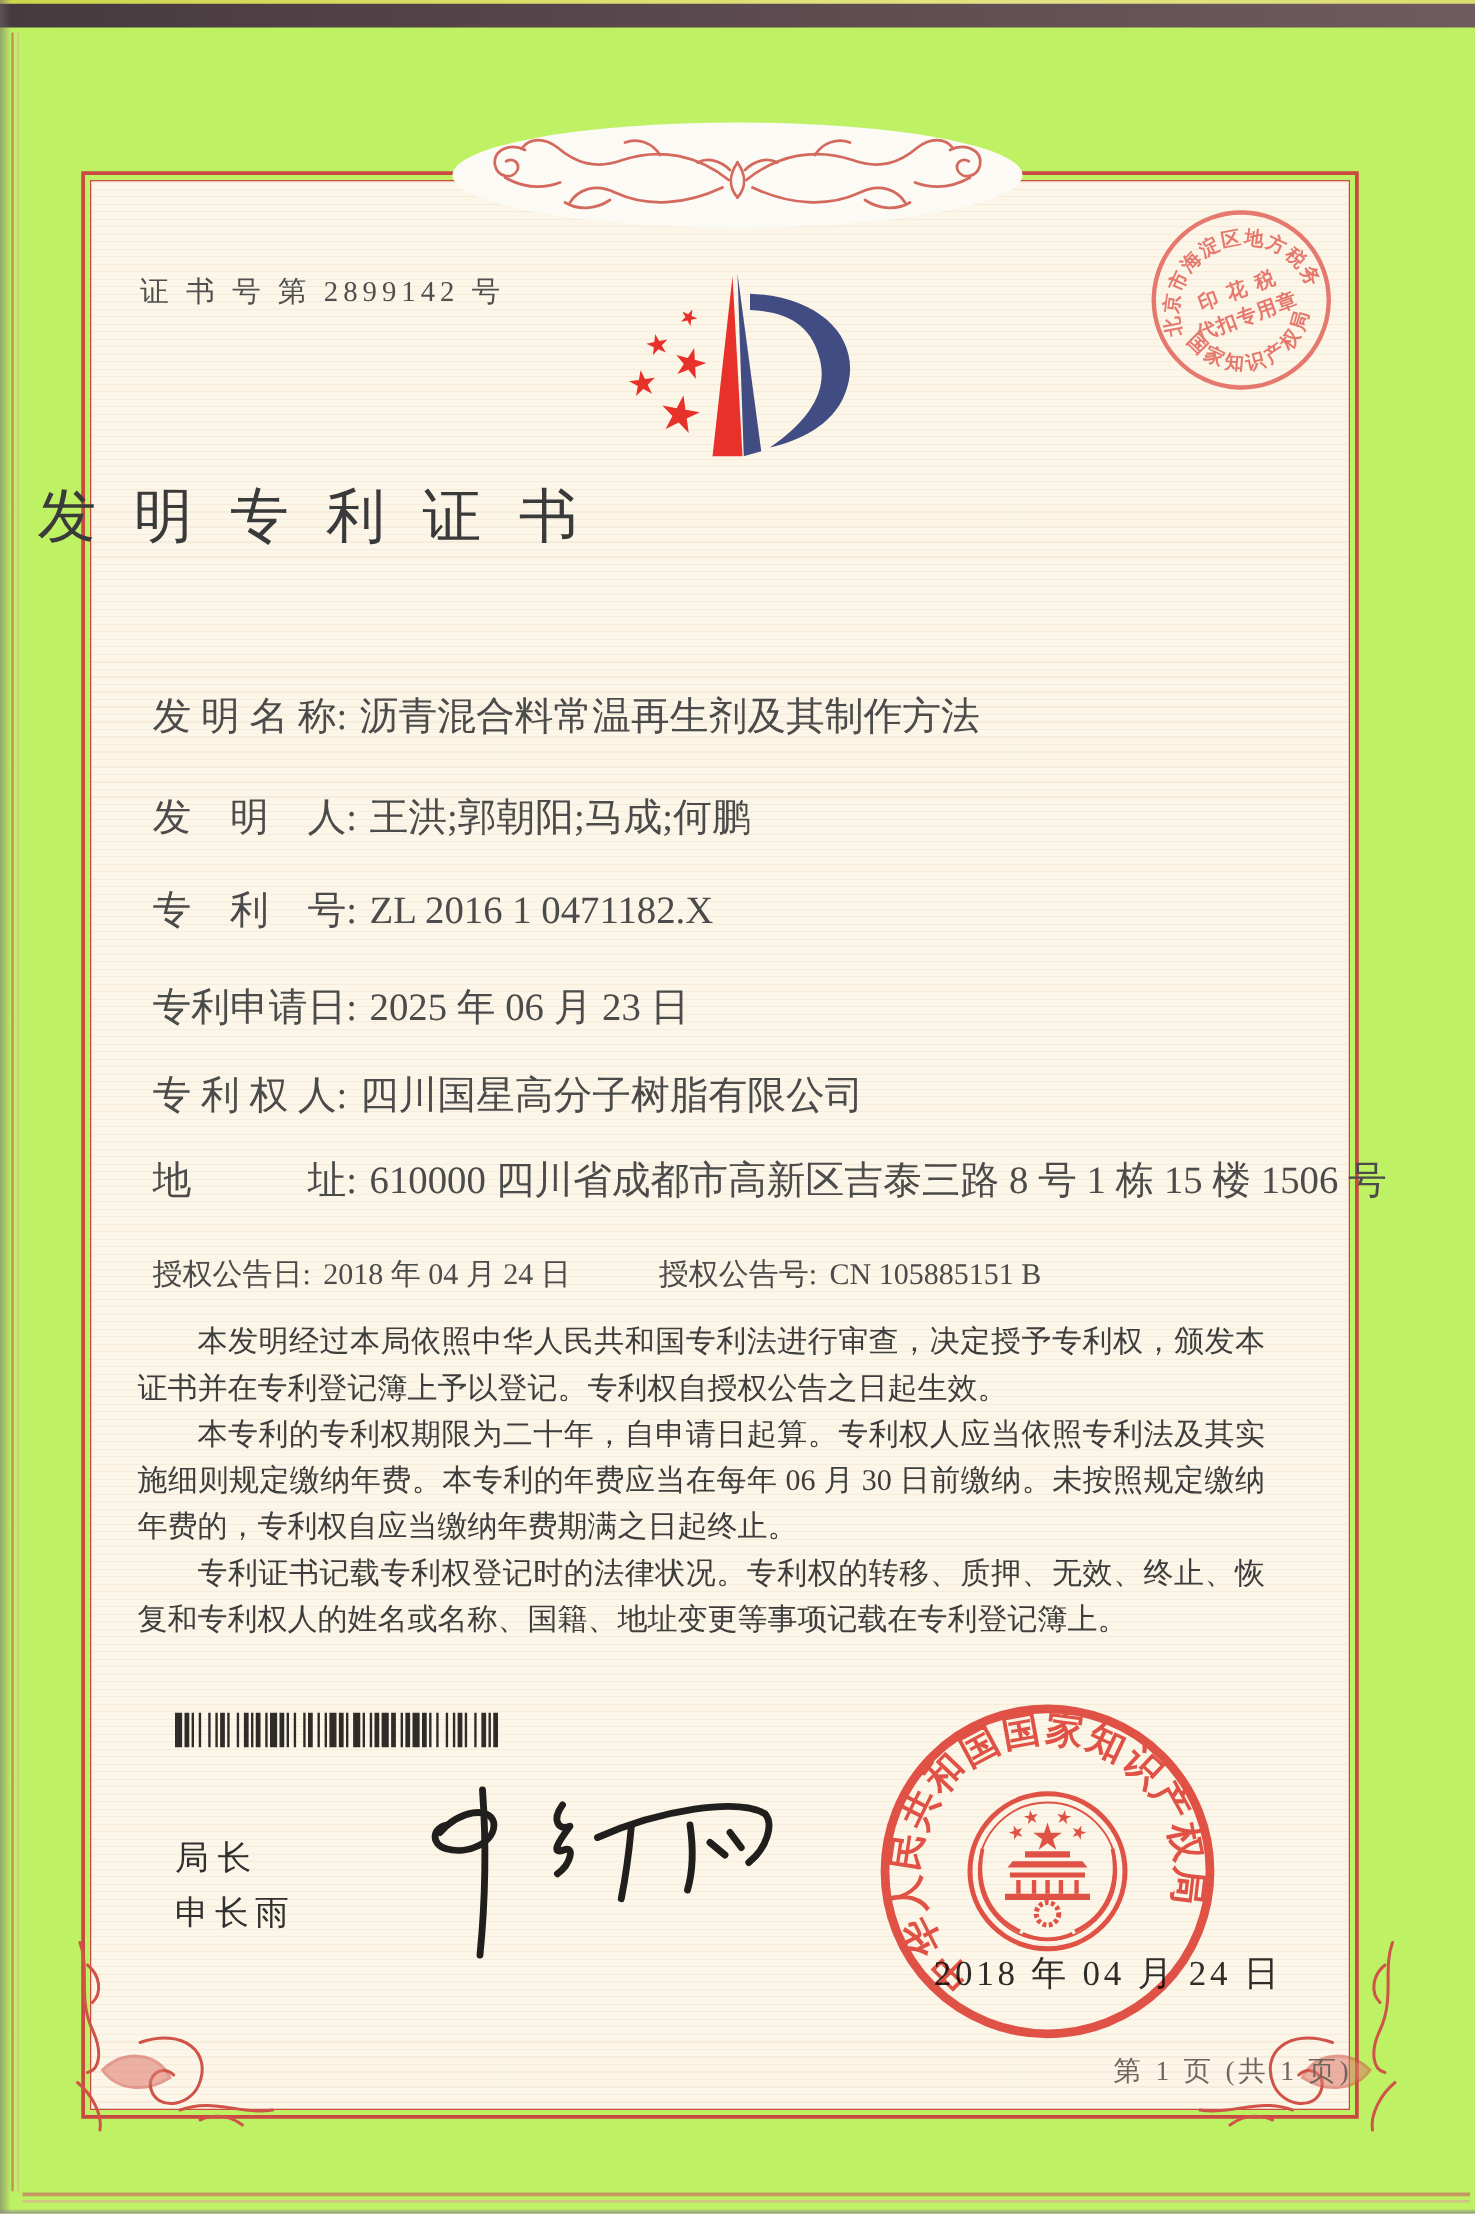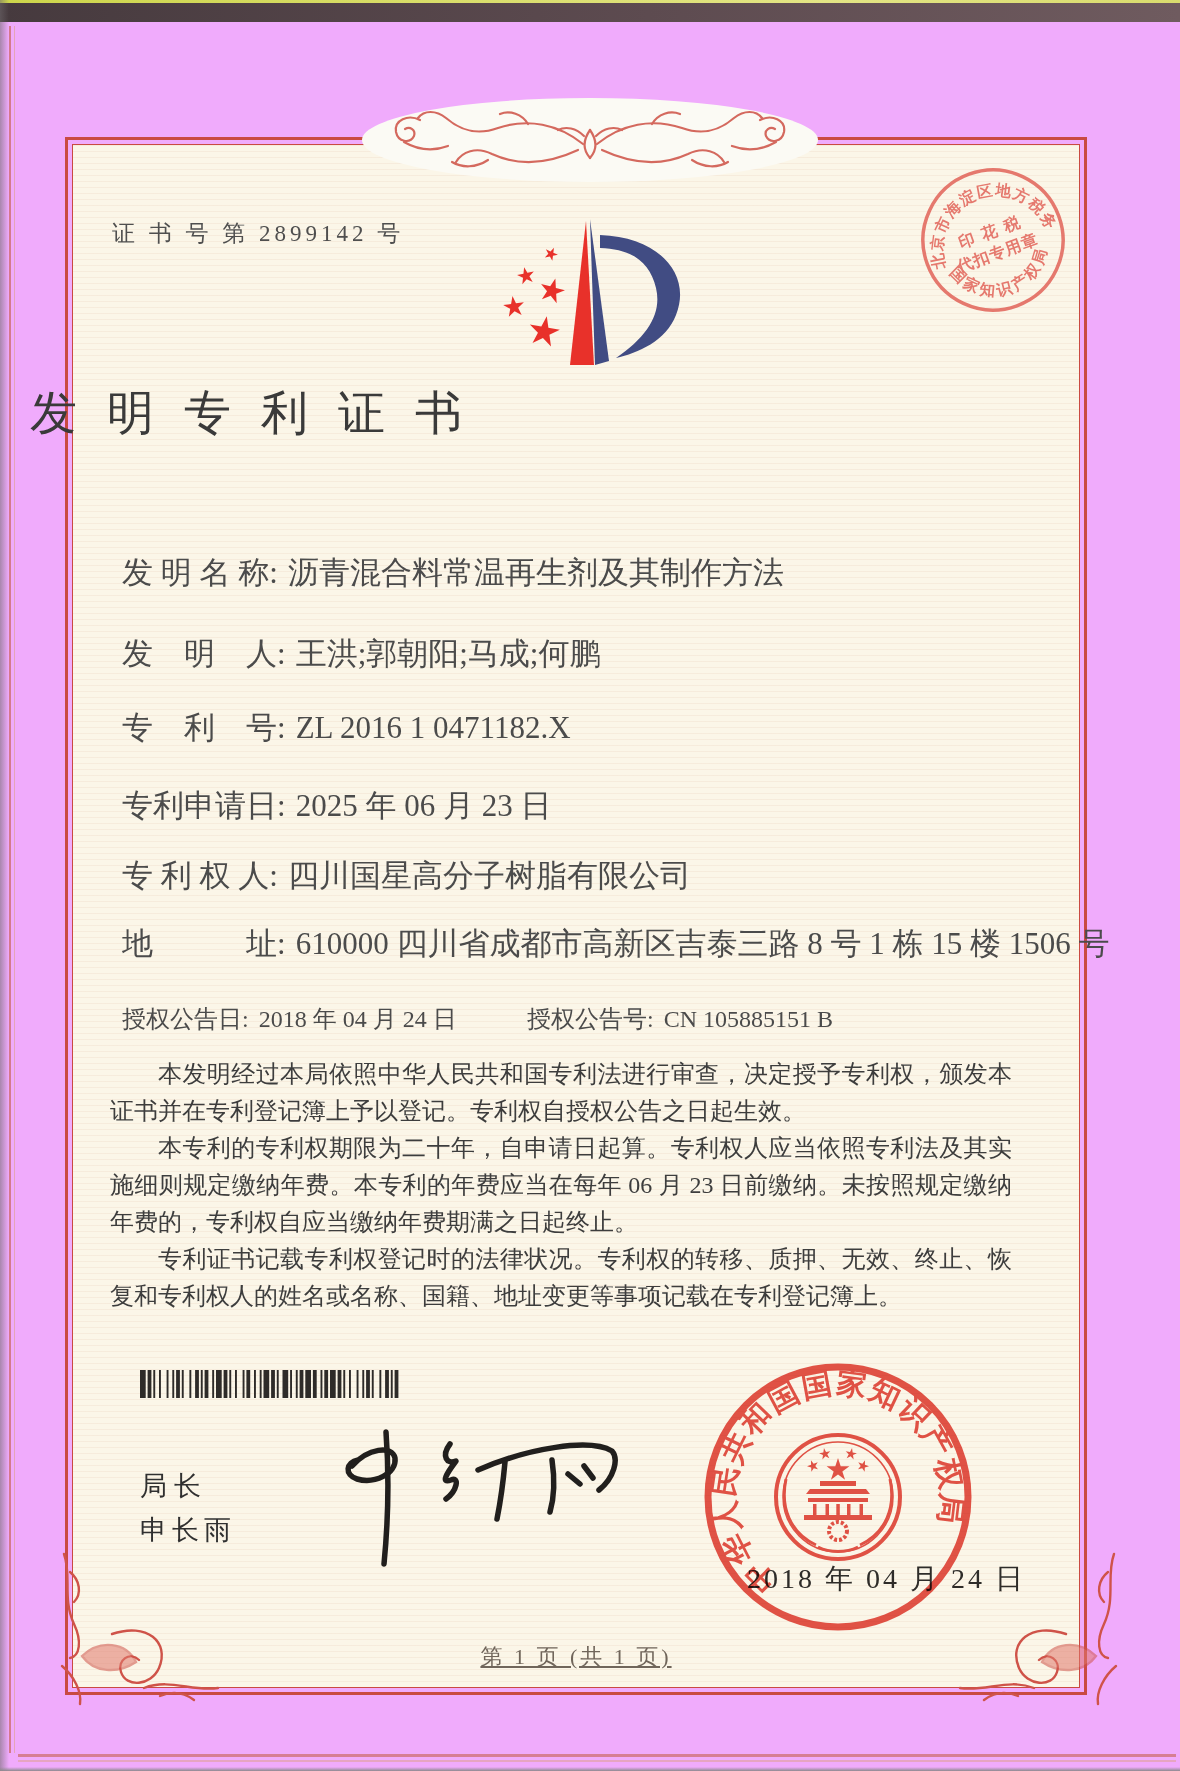--- a/index.html
+++ b/index.html
@@ -5,21 +5,21 @@
   :root{
     --frame-red:#c94a42;
     --seal-red:#e2463c;
     --stamp-red:#e05a50;
     --ink:#3c3c3c;
     --serif:"Liberation Serif","DejaVu Serif",serif;
     --sans:"Liberation Sans","DejaVu Sans",sans-serif;
   }
   *{margin:0;padding:0;box-sizing:border-box;}
   body{background:#e8e8e8;font-family:var(--serif);}
-  .scan{position:relative;width:1180px;height:1771px;margin:0 auto;background:#f0abfc;overflow:hidden;}
+  .scan{position:relative;width:1180px;height:1771px;margin:0 auto;background:#bef264;overflow:hidden;}
   .abs{position:absolute;}
 
   
   .top-band{left:0;top:0;width:100%;height:22px;background:linear-gradient(90deg,#463a3e,#5d4b50 55%,#6f5b5f);}
   .yellow-line{left:0;top:0;width:100%;height:3px;background:linear-gradient(90deg,#cdd64b,#e3e585 70%,#d9dc6e);}
   .left-shadow{left:0;top:0;bottom:0;width:9px;background:linear-gradient(90deg,rgba(110,104,108,.55),rgba(110,104,108,0));}
   .edge-line-1{left:9px;top:26px;bottom:18px;width:2px;background:#c8655c;opacity:.7;}
   .edge-line-2{left:14px;top:26px;bottom:18px;width:1px;background:#dfa29a;opacity:.7;}
   .bottom-line-1{left:18px;right:4px;bottom:14px;height:3px;background:#c8655c;opacity:.65;}
   .bottom-line-2{left:18px;right:4px;bottom:9px;height:2px;background:#dfa29a;opacity:.6;}
@@ -53,22 +53,22 @@
   .seal-block{left:680px;top:1360px;width:330px;height:330px;}
   .seal-date{position:absolute;left:67px;top:200px;font-size:28px;letter-spacing:3px;color:#2e2c29;white-space:nowrap;font-family:var(--serif);}
   .seal-svg{position:absolute;left:0;top:0;mix-blend-mode:multiply;opacity:.92;}
 
   .tax-stamp{left:908px;top:155px;transform:rotate(-20deg);opacity:.8;}
   .logo{left:478px;top:193px;}
   .ornament-top{left:352px;top:84px;}
   .flourish-left{left:52px;top:1536px;}
   .flourish-right{left:956px;top:1536px;}
 
-  .footer{left:70px;top:1642px;width:1012px;text-align:center;font-size:22px;
-    letter-spacing:3px;color:#70655a;font-family:var(--serif);text-decoration:underline;}
+  .footer{left:70px;top:1642px;width:1012px;text-align:right;font-size:22px;
+    letter-spacing:3px;color:#70655a;font-family:var(--serif);}
 
   svg text{font-family:var(--serif);}
 </style>
 </head>
 <body>
 
 <div class="scan">
 
   <div class="abs top-band"></div>
   <div class="abs yellow-line"></div>
@@ -186,21 +186,21 @@
   </div>
   <div class="abs grant-left">
     <span class="field-label">授权公告日:</span><span class="field-value">2018 年 04 月 24 日</span>
   </div>
   <div class="abs grant-right">
     <span class="field-label">授权公告号:</span><span class="field-value">CN 105885151 B</span>
   </div>
 
   <div class="abs body-text">
     <p>本发明经过本局依照中华人民共和国专利法进行审查，决定授予专利权，颁发本证书并在专利登记簿上予以登记。专利权自授权公告之日起生效。</p>
-    <p>本专利的专利权期限为二十年，自申请日起算。专利权人应当依照专利法及其实施细则规定缴纳年费。本专利的年费应当在每年 06 月 23 日前缴纳。未按照规定缴纳年费的，专利权自应当缴纳年费期满之日起终止。</p>
+    <p>本专利的专利权期限为二十年，自申请日起算。专利权人应当依照专利法及其实施细则规定缴纳年费。本专利的年费应当在每年 06 月 30 日前缴纳。未按照规定缴纳年费的，专利权自应当缴纳年费期满之日起终止。</p>
     <p>专利证书记载专利权登记时的法律状况。专利权的转移、质押、无效、终止、恢复和专利权人的姓名或名称、国籍、地址变更等事项记载在专利登记簿上。</p>
   </div>
 
   <svg class="abs barcode" width="268" height="28" viewBox="0 0 268 28">
     <g id="barcode-bars" fill="#2e2b28">
         <rect x="0.0" y="0" width="5.7" height="28"></rect>
         <rect x="7.6" y="0" width="3.8" height="28"></rect>
         <rect x="13.3" y="0" width="1.9" height="28"></rect>
         <rect x="19.0" y="0" width="1.9" height="28"></rect>
         <rect x="26.6" y="0" width="1.9" height="28"></rect>

